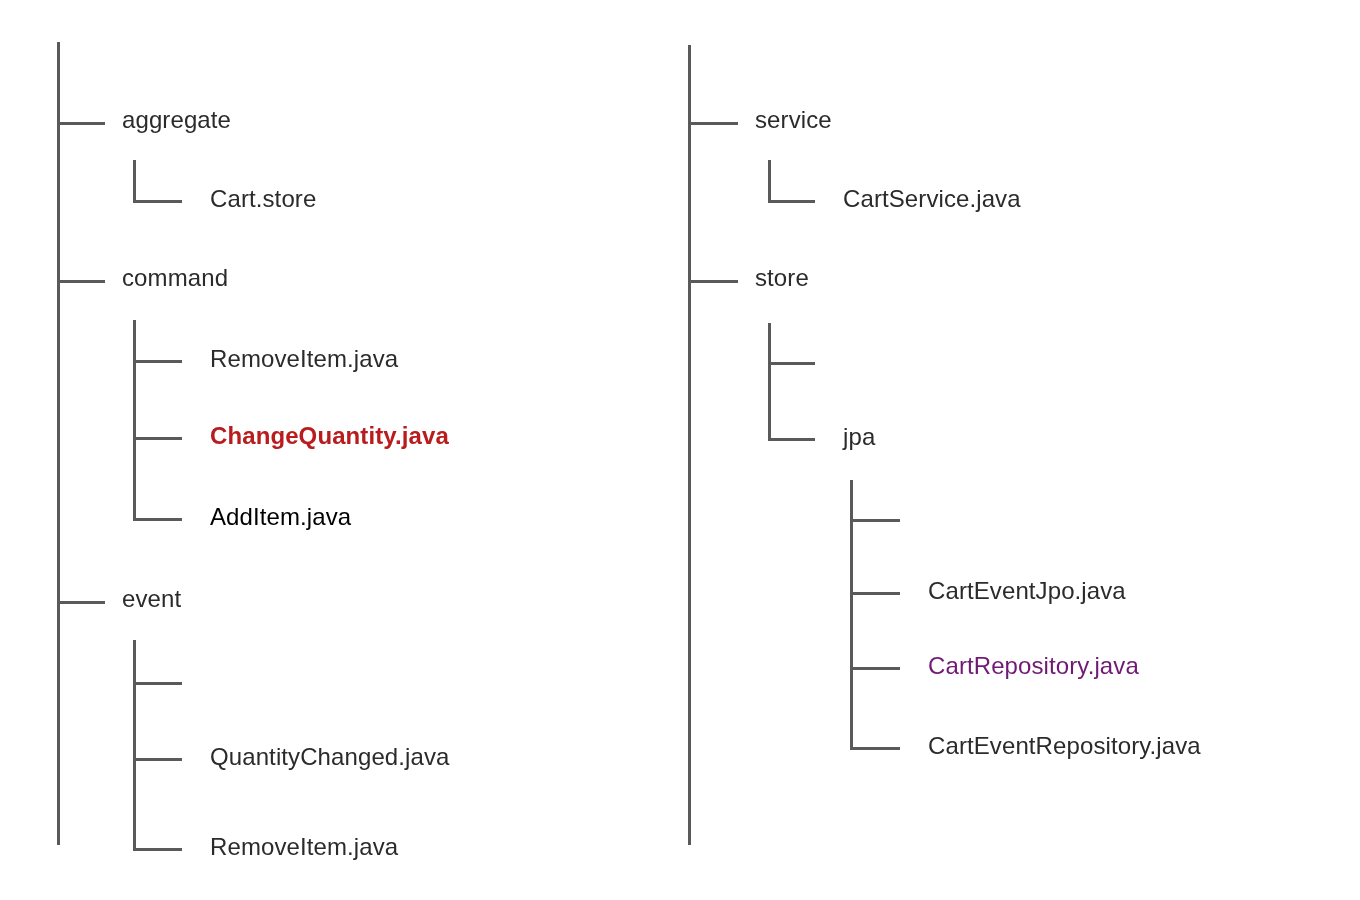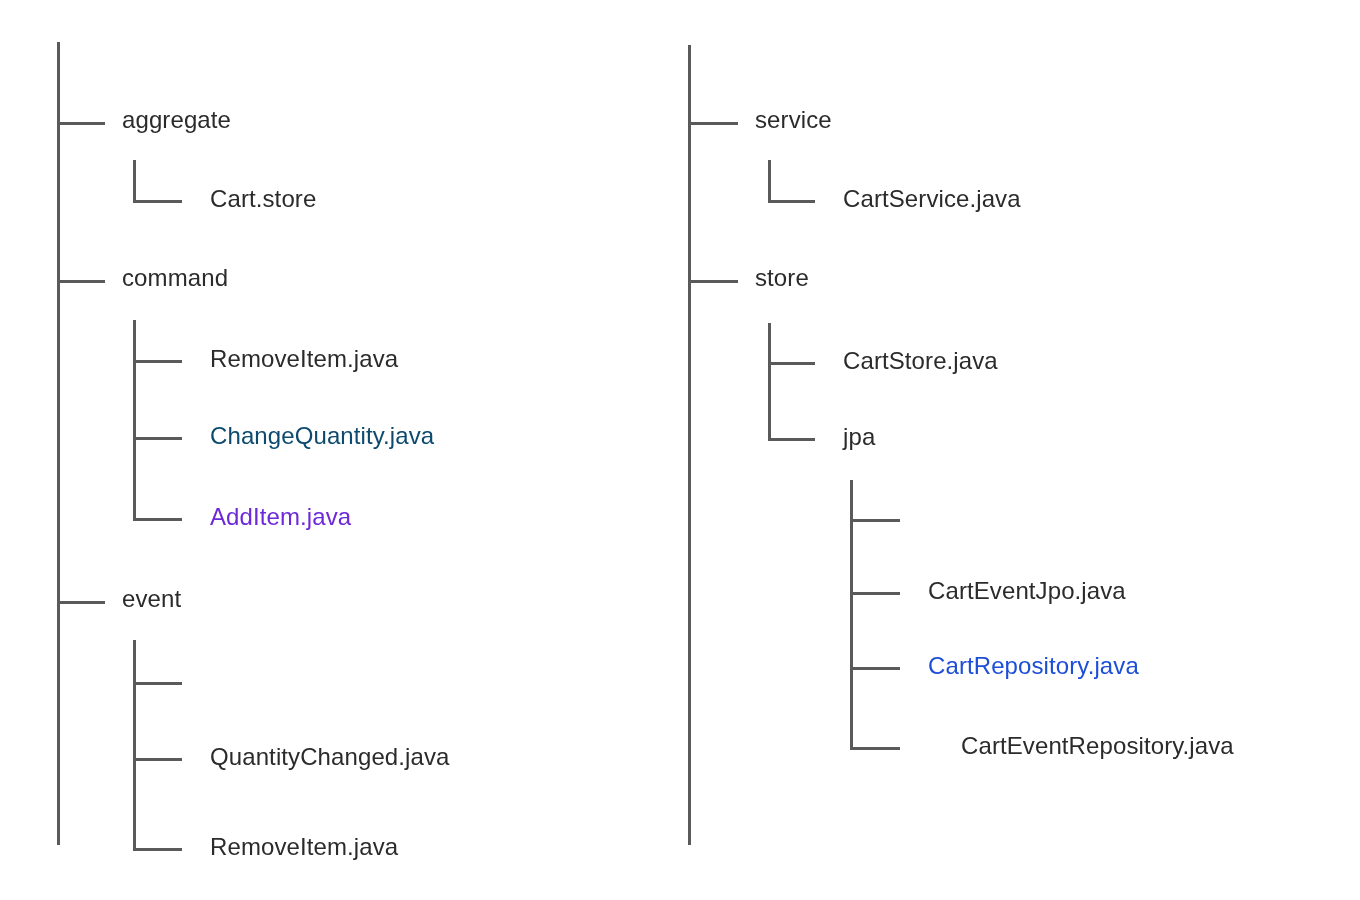--- a/index.html
+++ b/index.html
@@ -51,45 +51,44 @@
     <div class="node-label" style="left: 122px; top: 105px; color: rgb(43, 43, 43);">aggregate</div>
     <div class="vline" style="left: 133px; top: 160px; height: 43px; background: rgb(90, 90, 90);"></div>
     <div class="hline" style="left: 133px; top: 200px; width: 49px; background: rgb(90, 90, 90);"></div>
     <div class="node-label" style="left: 210px; top: 184px; color: rgb(43, 43, 43);">Cart.store</div>
     <div class="hline" style="left: 57px; top: 280px; width: 48px; background: rgb(90, 90, 90);"></div>
     <div class="node-label" style="left: 122px; top: 263px; color: rgb(43, 43, 43);">command</div>
     <div class="vline" style="left: 133px; top: 320px; height: 201px; background: rgb(90, 90, 90);"></div>
     <div class="hline" style="left: 133px; top: 360px; width: 49px; background: rgb(90, 90, 90);"></div>
     <div class="node-label" style="left: 210px; top: 344px; color: rgb(43, 43, 43);">RemoveItem.java</div>
     <div class="hline" style="left: 133px; top: 437px; width: 49px; background: rgb(90, 90, 90);"></div>
-    <div class="node-label" style="left: 210px; top: 421px; color: #0c4a6e;">ChangeQuantity.java</div>
+    <div class="node-label" style="left: 210px; top: 421px; color: #b91c1c; font-weight: bold;">ChangeQuantity.java</div>
     <div class="hline" style="left: 133px; top: 518px; width: 49px; background: rgb(90, 90, 90);"></div>
-    <div class="node-label" style="left: 210px; top: 502px; color: #6d28d9;">AddItem.java</div>
+    <div class="node-label" style="left: 210px; top: 502px; color: #000000;">AddItem.java</div>
     <div class="hline" style="left: 57px; top: 601px; width: 48px; background: rgb(90, 90, 90);"></div>
     <div class="node-label" style="left: 122px; top: 584px; color: rgb(43, 43, 43);">event</div>
     <div class="vline" style="left: 133px; top: 640px; height: 211px; background: rgb(90, 90, 90);"></div>
     <div class="hline" style="left: 133px; top: 682px; width: 49px; background: rgb(90, 90, 90);"></div>
     <div class="hline" style="left: 133px; top: 758px; width: 49px; background: rgb(90, 90, 90);"></div>
     <div class="node-label" style="left: 210px; top: 742px; color: rgb(43, 43, 43);">QuantityChanged.java</div>
     <div class="hline" style="left: 133px; top: 848px; width: 49px; background: rgb(90, 90, 90);"></div>
     <div class="node-label" style="left: 210px; top: 832px; color: rgb(43, 43, 43);">RemoveItem.java</div>
     <div class="vline" style="left: 688px; top: 45px; height: 800px; background: rgb(90, 90, 90);"></div>
     <div class="hline" style="left: 688px; top: 122px; width: 50px; background: rgb(90, 90, 90);"></div>
     <div class="node-label" style="left: 755px; top: 105px; color: rgb(43, 43, 43);">service</div>
     <div class="vline" style="left: 768px; top: 160px; height: 43px; background: rgb(90, 90, 90);"></div>
     <div class="hline" style="left: 768px; top: 200px; width: 47px; background: rgb(90, 90, 90);"></div>
     <div class="node-label" style="left: 843px; top: 184px; color: rgb(43, 43, 43);">CartService.java</div>
     <div class="hline" style="left: 688px; top: 280px; width: 50px; background: rgb(90, 90, 90);"></div>
     <div class="node-label" style="left: 755px; top: 263px; color: rgb(43, 43, 43);">store</div>
     <div class="vline" style="left: 768px; top: 323px; height: 118px; background: rgb(90, 90, 90);"></div>
     <div class="hline" style="left: 768px; top: 362px; width: 47px; background: rgb(90, 90, 90);"></div>
-    <div class="node-label" style="left: 843px; top: 346px; color: rgb(43, 43, 43);">CartStore.java</div>
     <div class="hline" style="left: 768px; top: 438px; width: 47px; background: rgb(90, 90, 90);"></div>
     <div class="node-label" style="left: 843px; top: 422px; color: rgb(43, 43, 43);">jpa</div>
     <div class="vline" style="left: 850px; top: 480px; height: 270px; background: rgb(90, 90, 90);"></div>
     <div class="hline" style="left: 850px; top: 519px; width: 50px; background: rgb(90, 90, 90);"></div>
     <div class="hline" style="left: 850px; top: 592px; width: 50px; background: rgb(90, 90, 90);"></div>
     <div class="node-label" style="left: 928px; top: 576px; color: rgb(43, 43, 43);">CartEventJpo.java</div>
     <div class="hline" style="left: 850px; top: 667px; width: 50px; background: rgb(90, 90, 90);"></div>
-    <div class="node-label" style="left: 928px; top: 651px; color: #1d4ed8;">CartRepository.java</div>
+    <div class="node-label" style="left: 928px; top: 651px; color: #701a75;">CartRepository.java</div>
     <div class="hline" style="left: 850px; top: 747px; width: 50px; background: rgb(90, 90, 90);"></div>
-    <div class="node-label" style="left: 928px; top: 731px; color: rgb(43, 43, 43); margin-left: 33px;">CartEventRepository.java</div>
+    <div class="node-label" style="left: 928px; top: 731px; color: rgb(43, 43, 43);">CartEventRepository.java</div>
   </div>
 
 </body></html>

